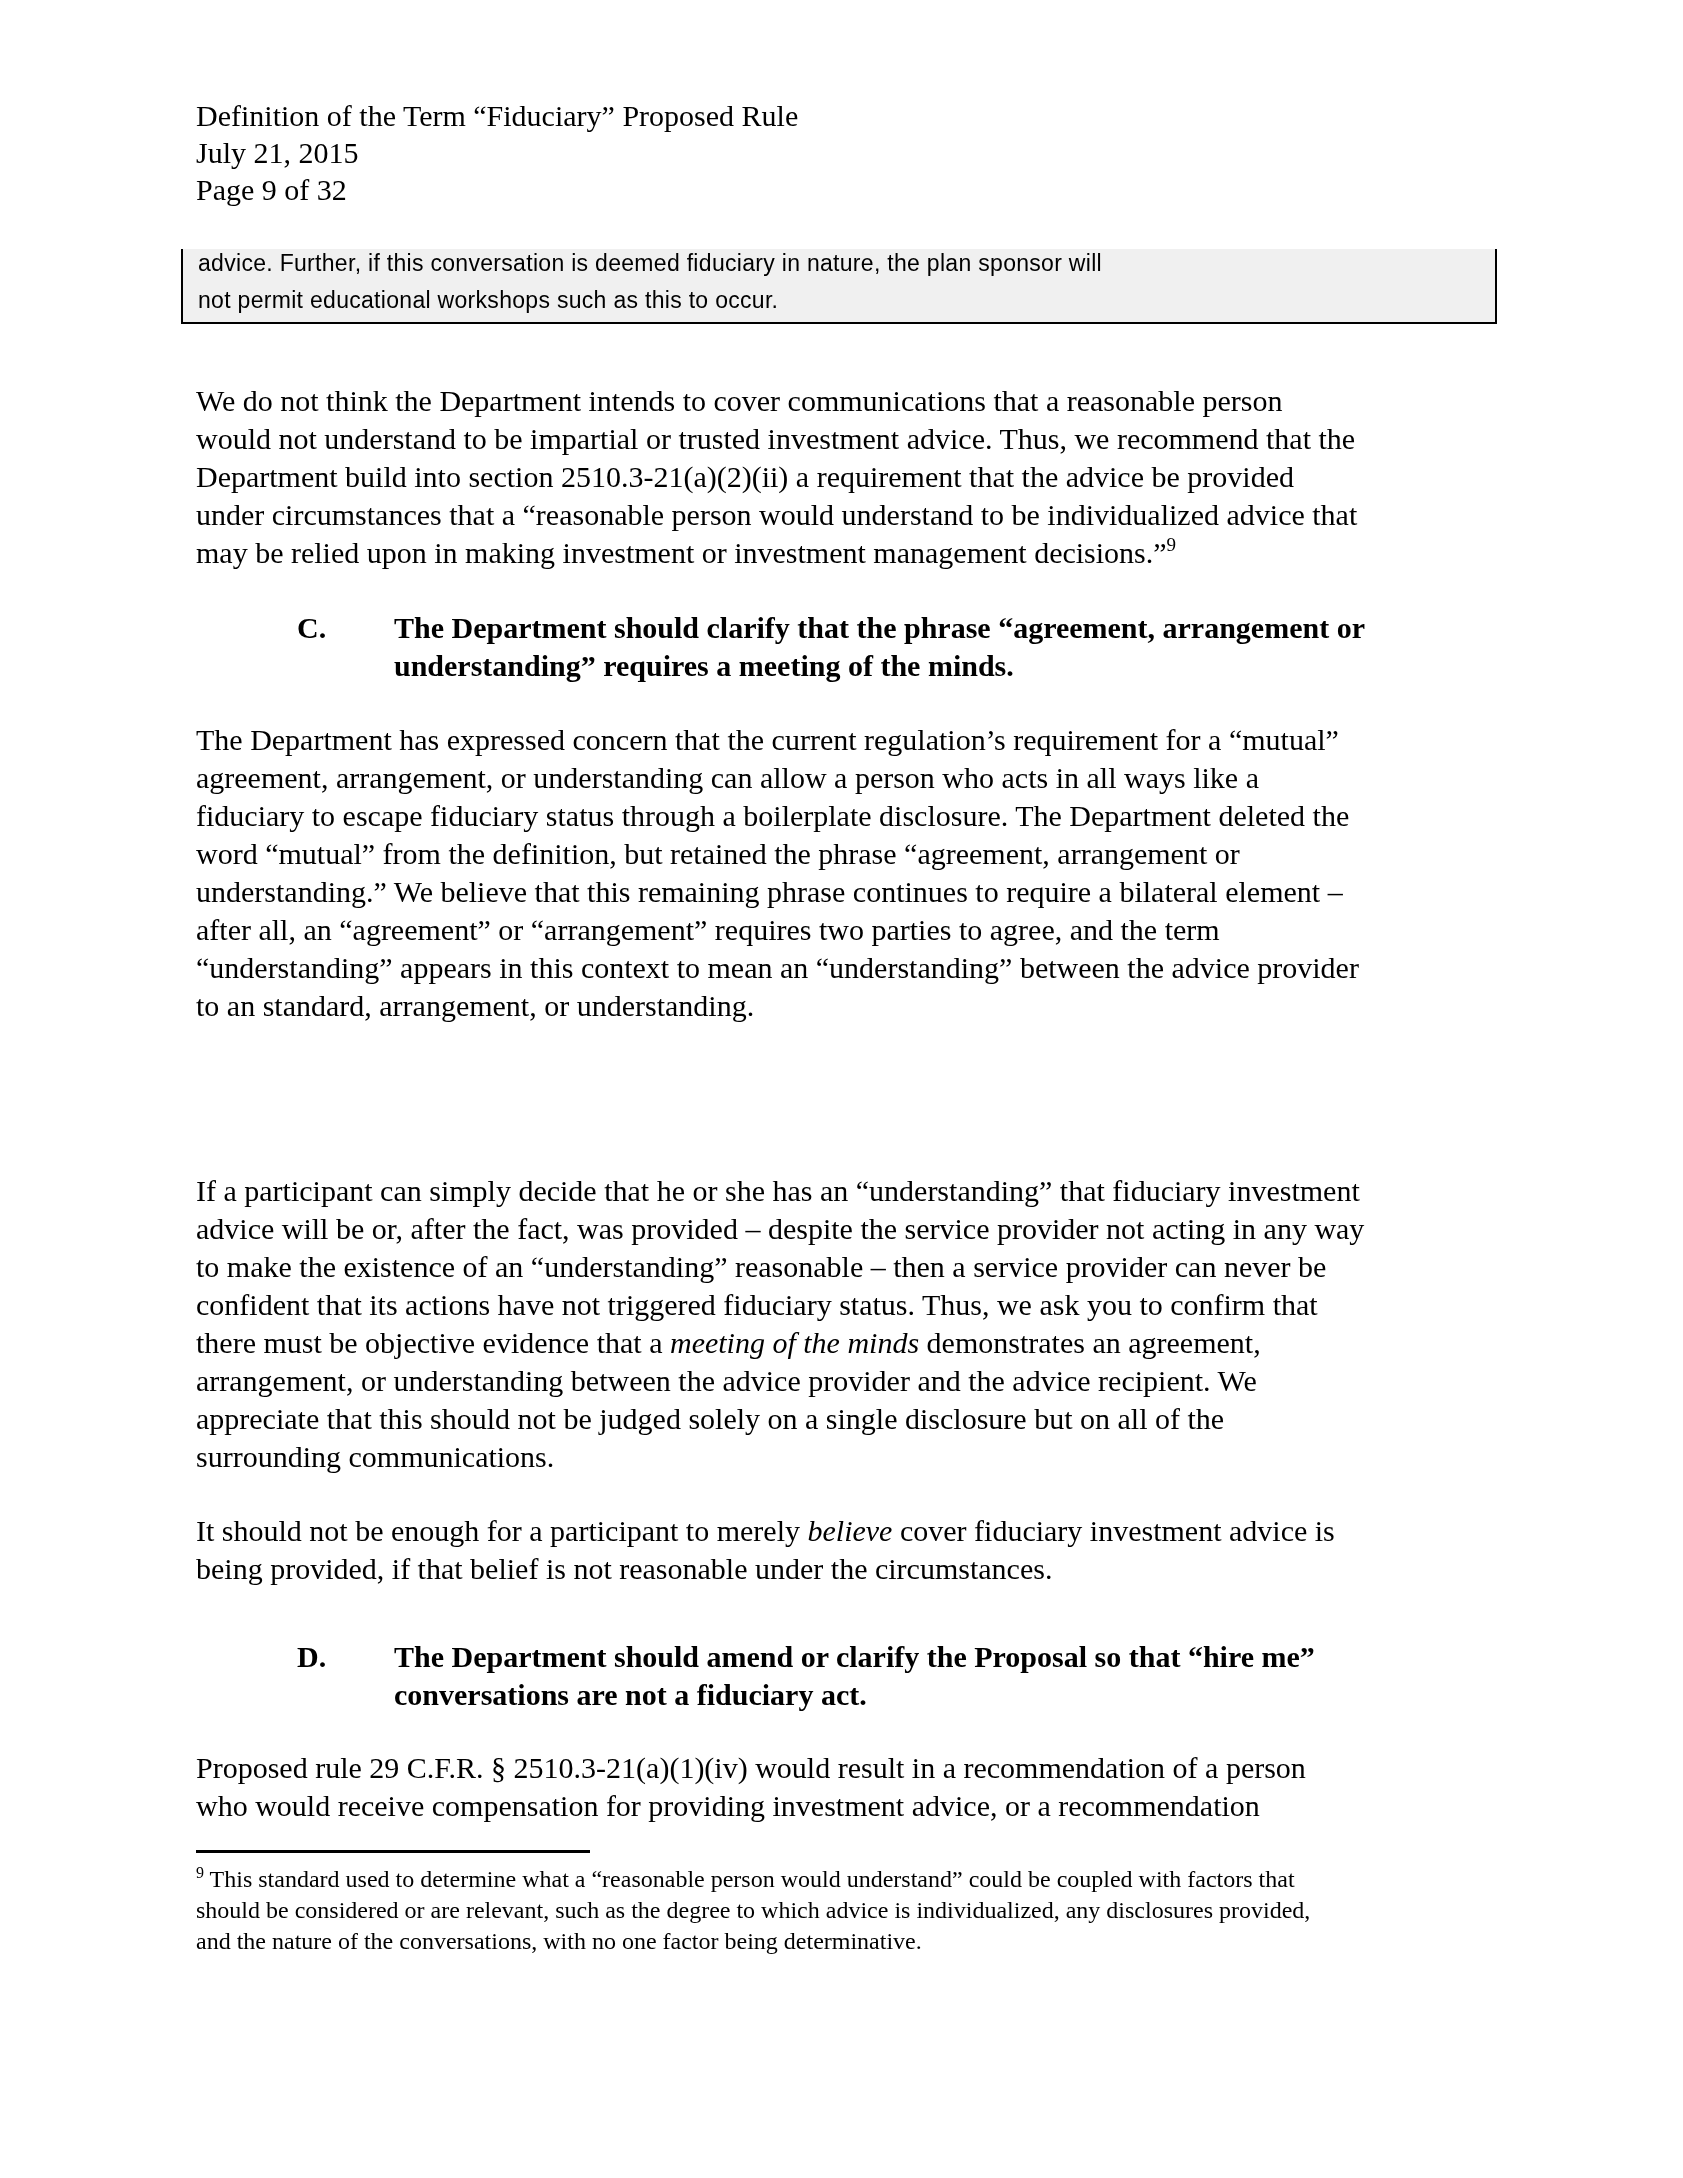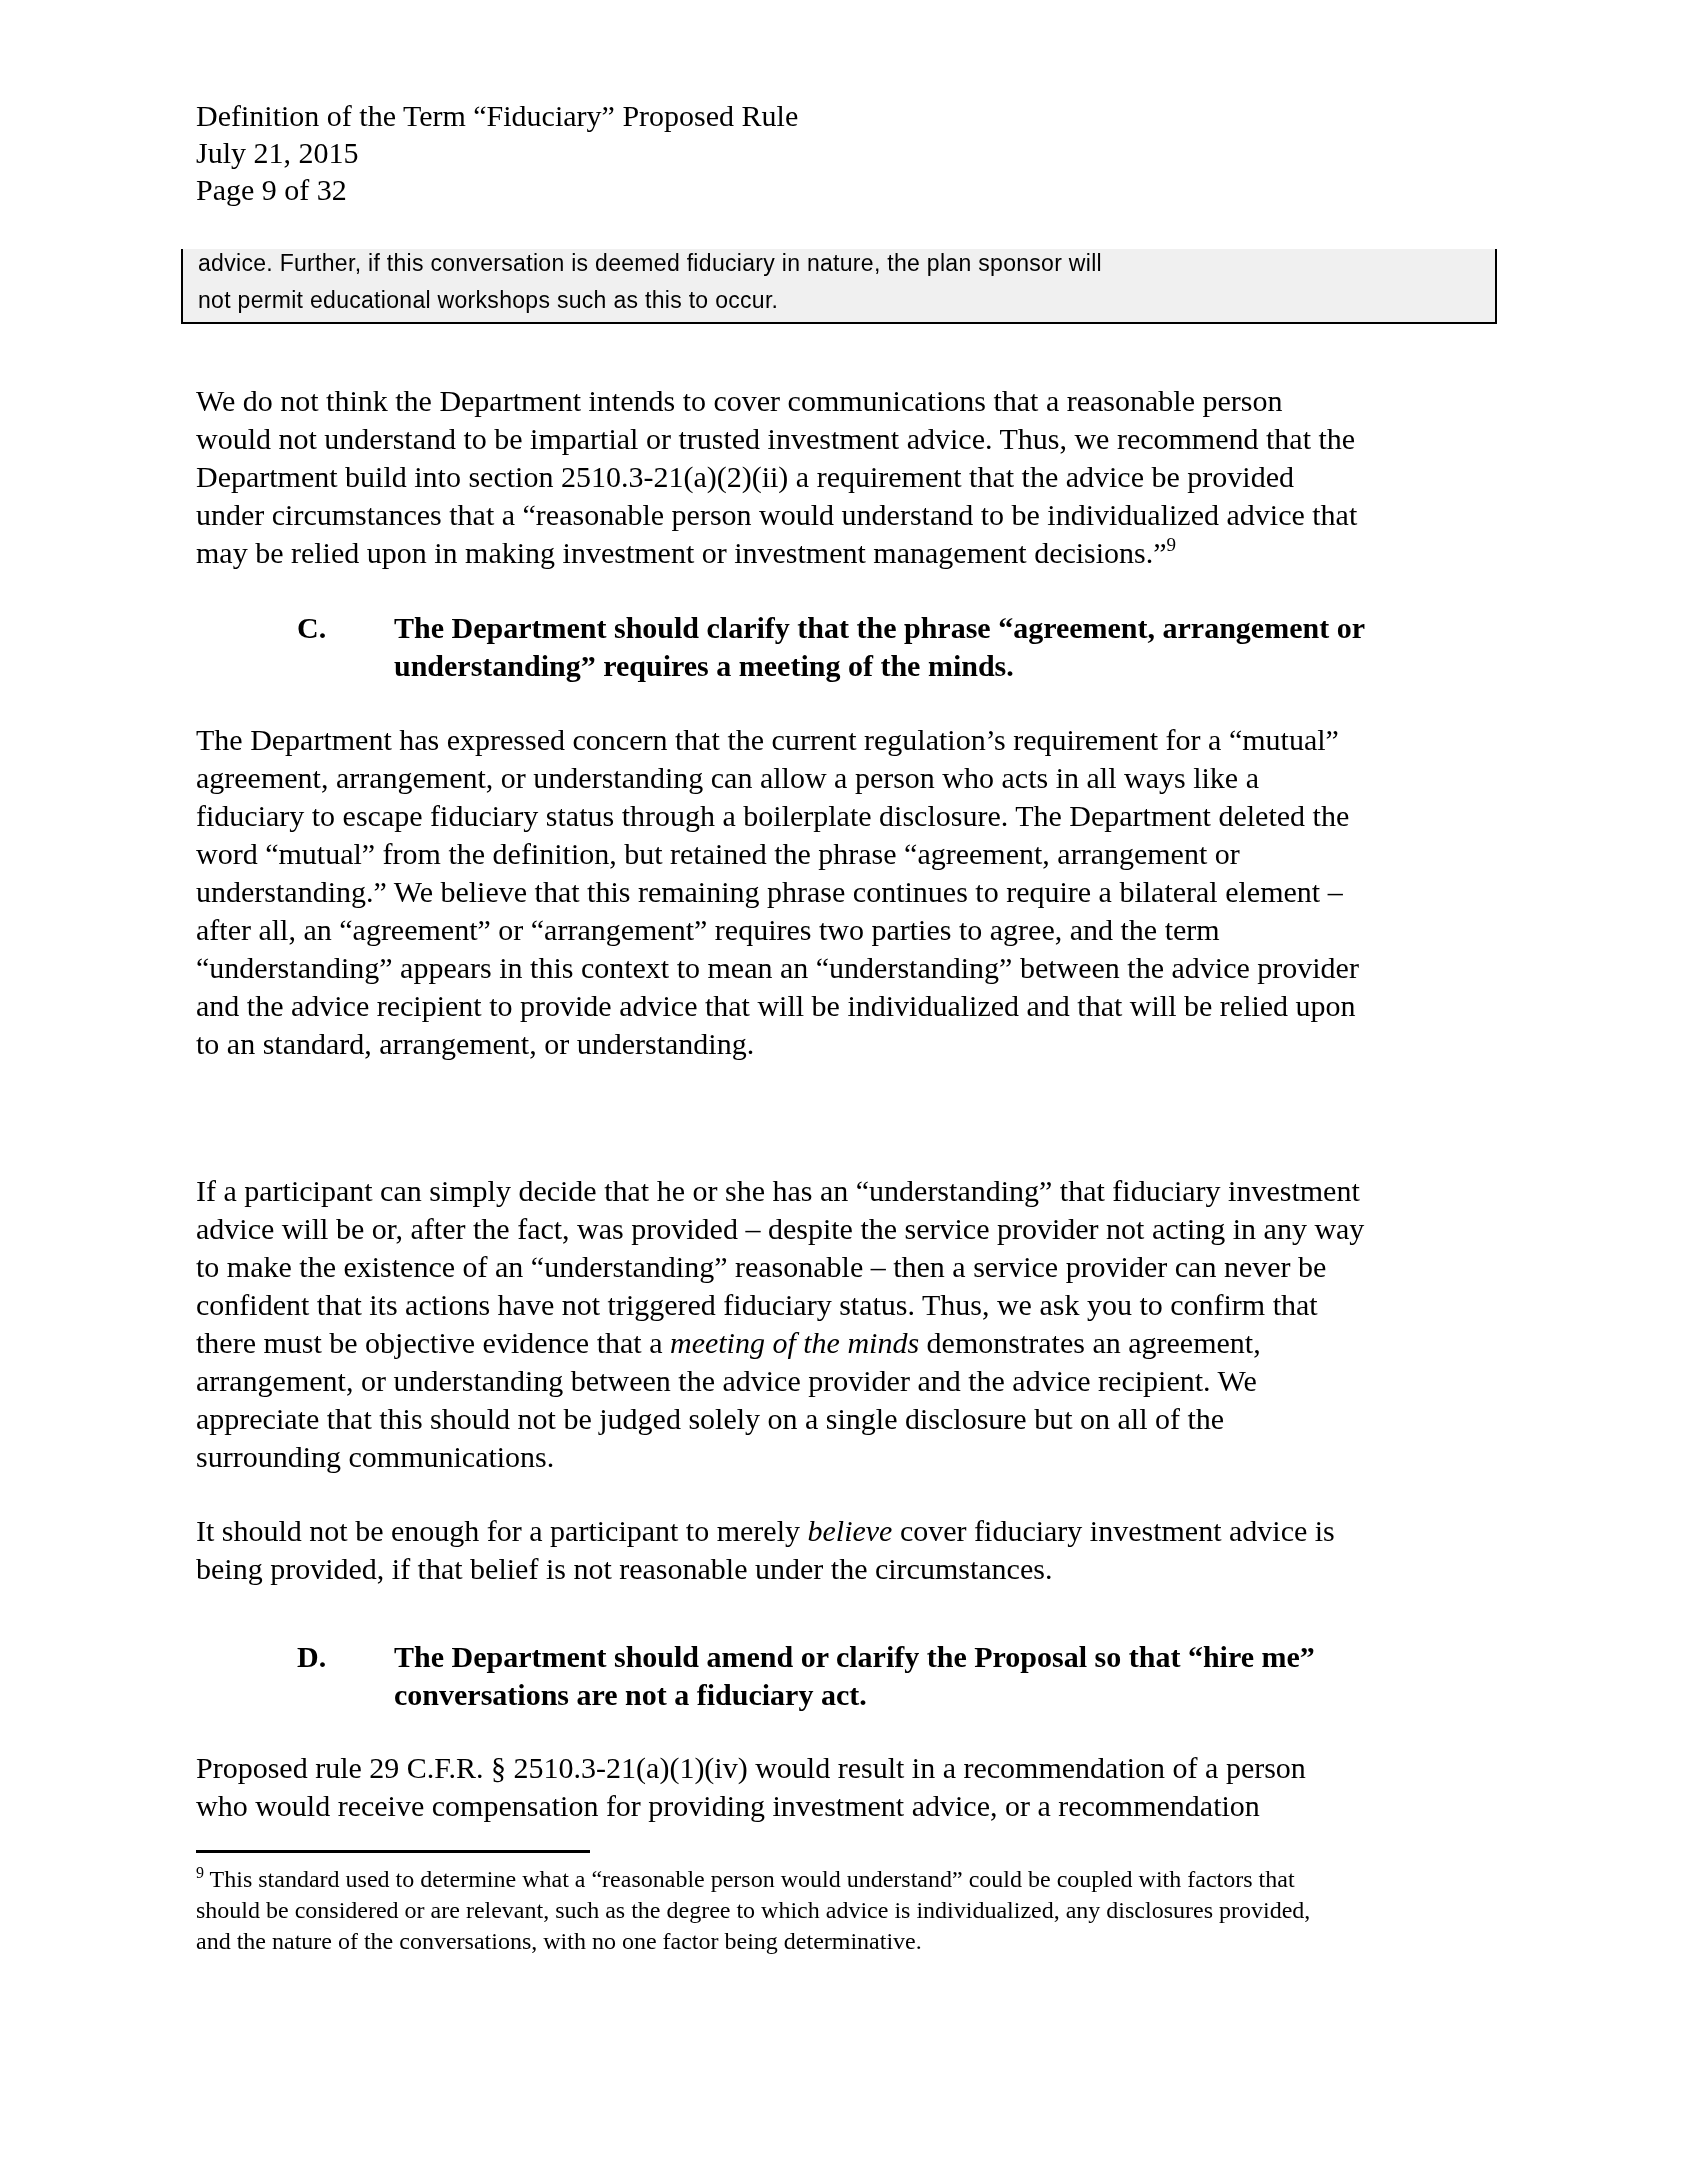--- a/index.html
+++ b/index.html
@@ -60,21 +60,20 @@
   </div>
 
   <div class="para" style="top:721px;">
     <span class="ln">The Department has expressed concern that the current regulation’s requirement for a “mutual”</span>
     <span class="ln">agreement, arrangement, or understanding can allow a person who acts in all ways like a</span>
     <span class="ln">fiduciary to escape fiduciary status through a boilerplate disclosure.  The Department deleted the</span>
     <span class="ln">word “mutual” from the definition, but retained the phrase “agreement, arrangement or</span>
     <span class="ln">understanding.”  We believe that this remaining phrase continues to require a bilateral element –</span>
     <span class="ln">after all, an “agreement” or “arrangement” requires two parties to agree, and the term</span>
     <span class="ln">“understanding” appears in this context to mean an “understanding” between the advice provider</span>
-    <span class="ln">and the advice recipient to provide advice that will be individualized and that will be relied upon</span>
     <span class="ln">to an standard, arrangement, or understanding.</span>
   </div>
 
   <div class="para" style="top:1172px;">
     <span class="ln">If a participant can simply decide that he or she has an “understanding” that fiduciary investment</span>
     <span class="ln">advice will be or, after the fact, was provided – despite the service provider not acting in any way</span>
     <span class="ln">to make the existence of an “understanding” reasonable – then a service provider can never be</span>
     <span class="ln">confident that its actions have not triggered fiduciary status.  Thus, we ask you to confirm that</span>
     <span class="ln"><span>there must be objective evidence that a </span><em>meeting of the minds</em><span> demonstrates an agreement,</span></span>
     <span class="ln">arrangement, or understanding between the advice provider and the advice recipient.  We</span>

